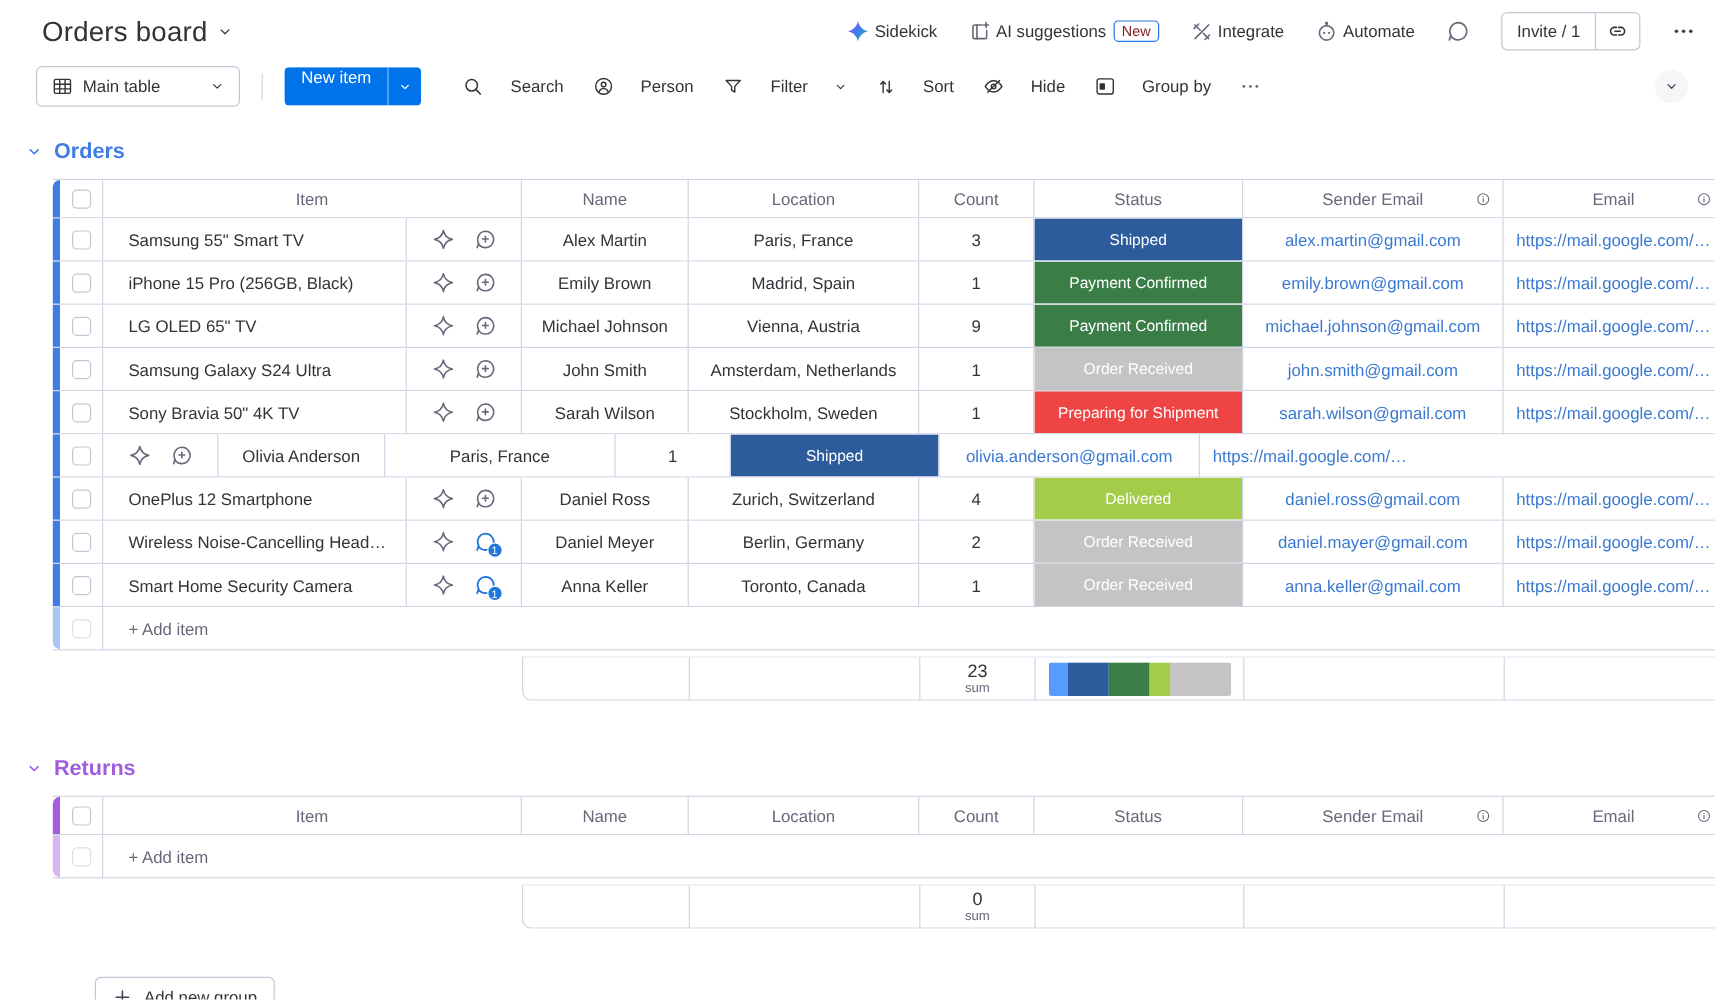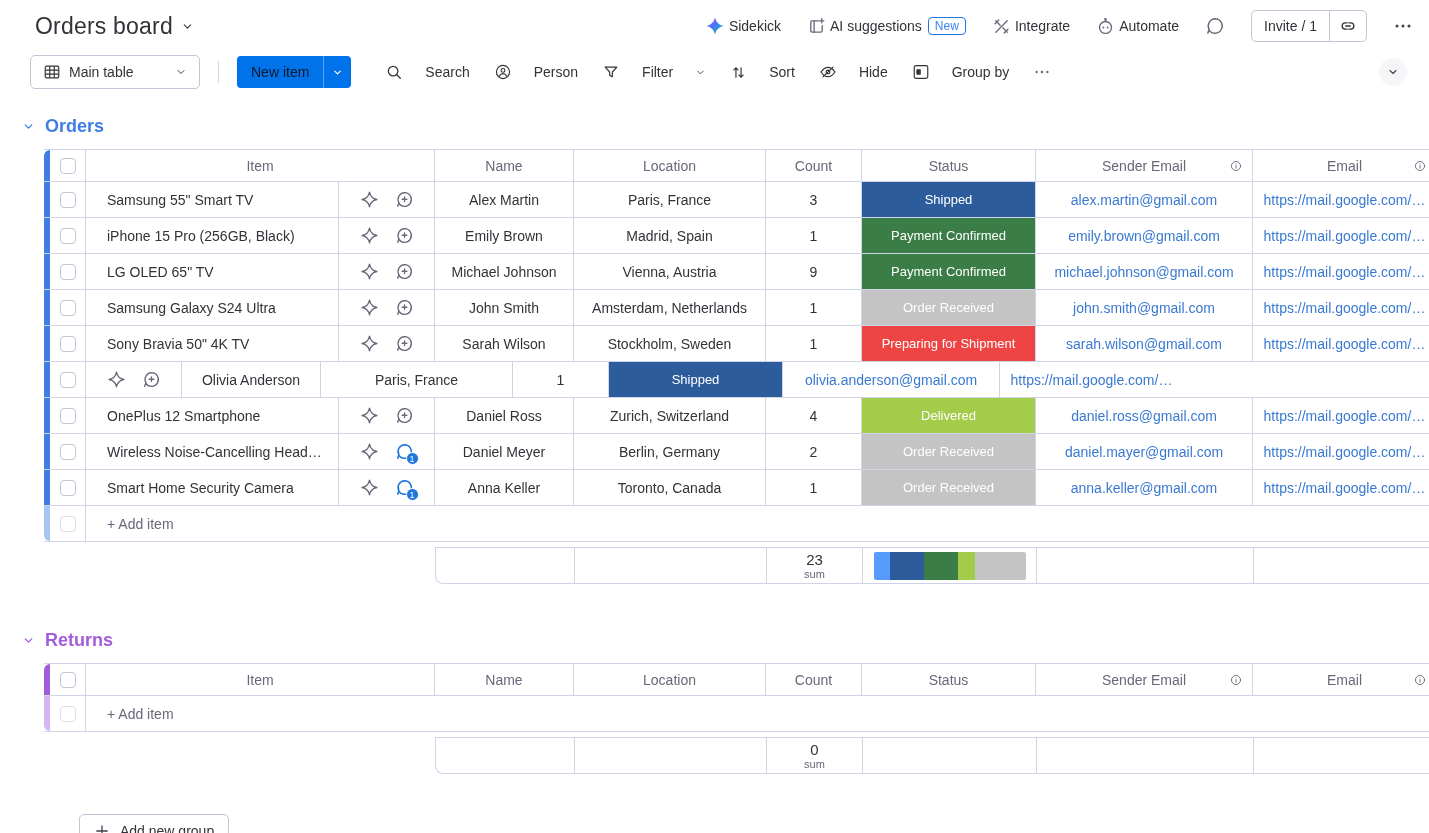--- a/index.html
+++ b/index.html
@@ -14,35 +14,35 @@
   .icn{display:inline-flex;align-items:center;justify-content:center;flex:none}
   svg{display:block}
 
   
   .top-header{display:flex;align-items:center;justify-content:space-between;
     padding:10px 16px 0 35px;height:42px}
   .board-title-wrap{display:flex;align-items:center;gap:8px;cursor:pointer}
   .board-title{font-size:23px;font-weight:400;letter-spacing:.2px}
   .hdr-right{display:flex;align-items:center;gap:26px}
   .hdr-item{display:flex;align-items:center;gap:4px;font-size:14px;cursor:pointer}
-  .new-badge{font-size:12px;color:#3b82f6;border:1px solid #2276e3;border-radius:4px;
+  .new-badge{font-size:12px;color:#7f1d1d;border:1px solid #2276e3;border-radius:4px;
     padding:1px 6px;margin-left:2px}
   .invite-group{display:flex;align-items:stretch;border:1px solid var(--chk);
     border-radius:5px;height:32px;overflow:hidden}
   .invite-btn{display:flex;align-items:center;padding:0 12px;font-size:14px;cursor:pointer}
   .invite-link{display:flex;align-items:center;padding:0 9px;border-left:1px solid var(--chk);cursor:pointer}
 
   
   .toolbar{display:flex;align-items:center;margin:12px 16px 0 30px;height:36px}
   .view-btn{display:flex;align-items:center;justify-content:space-between;width:170px;height:34px;
     border:1px solid var(--chk);border-radius:5px;padding:0 12px;font-size:14px;cursor:pointer;gap:8px}
   .view-btn .lbl{flex:1;text-align:left}
   .tb-divider{width:1px;height:22px;background:var(--bd);margin:0 18px}
   .newitem-split{display:flex;height:32px;border-radius:4px;overflow:hidden;margin-right:22px;cursor:pointer}
-  .newitem-main{background:#0073ea;color:#0f172a;font-size:14px;display:flex;align-items:center;padding:16px 14px}
+  .newitem-main{background:#0073ea;color:#ffffff;font-size:14px;display:flex;align-items:flex-end;padding:16px 14px}
   .newitem-arrow{background:#0073ea;display:flex;align-items:center;justify-content:center;width:28px;
     border-left:1px solid rgba(255,255,255,.35)}
   .tb-item{display:flex;align-items:center;gap:22px;font-size:14px;cursor:pointer;margin:0 12px;color:var(--txt)}
   .tb-spacer{flex:1}
   .collapse-btn{width:28px;height:28px;border-radius:50%;background:#f5f6f8;display:flex;
     align-items:center;justify-content:center;cursor:pointer;margin-right:6px}
 
   
   .board{margin:26px 0 0 44px}
   .group{--gc:#3f7de4}

